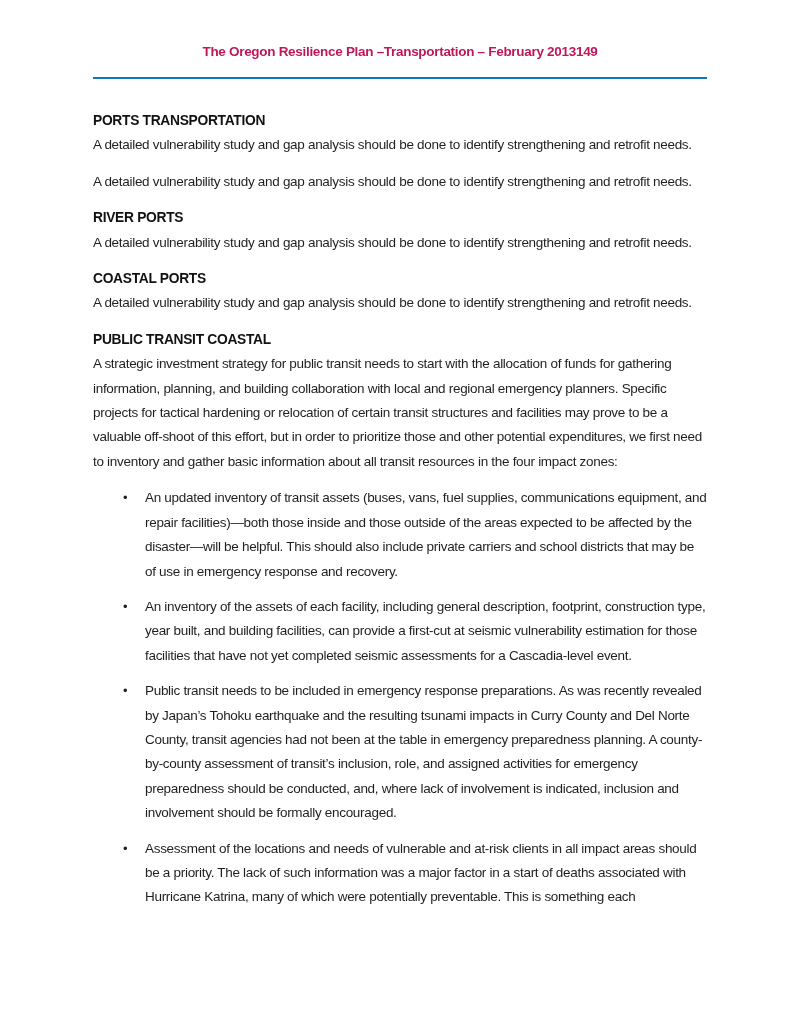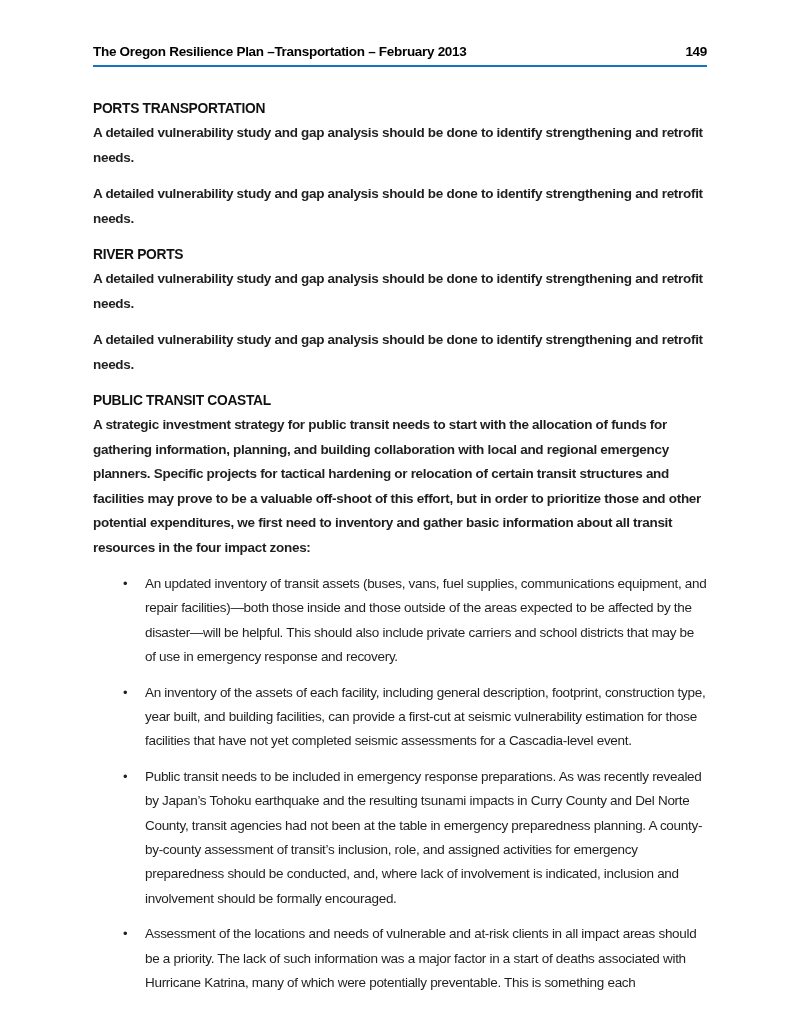--- a/index.html
+++ b/index.html
@@ -11,42 +11,41 @@
     box-sizing: border-box;
     padding: 44px 93px 0 93px;
     font-family: "Liberation Sans", sans-serif;
     color: #1f1f1f;
     font-size: 13.5px;
     letter-spacing: -0.3px;
     overflow: hidden;
   }
   .hdr {
     display: flex;
-    justify-content: space-between;
+    justify-content: center;
     align-items: flex-end;
-    color: #000000;
+    color: #be185d;
     font-weight: bold;
     font-size: 13.5px;
     border-bottom: 2px solid #1375c0;
-    padding-bottom: 6px;
+    padding-bottom: 18px;
     line-height: 15px;
   }
   .content { margin-top: 30px; }
   .sec { margin: 0 0 12px 0; }
   .sec-h {
     font-size: 13.8px;
     font-weight: bold;
     margin: 0;
     line-height: 24.4px;
     color: #111111;
   }
   .sec-p {
     margin: 0;
     line-height: 24.4px;
-    font-weight: bold;
   }
   .bullets {
     list-style: none;
     margin: 10px 0 0 0;
     padding: 0;
   }
   .bullet {
     display: flex;
     margin: 0 0 11px 0;
     line-height: 24.4px;
@@ -79,20 +78,21 @@
     <section class="sec">
       <p class="sec-p">A detailed vulnerability study and gap analysis should be done to identify strengthening and retrofit needs.</p>
     </section>
 
     <section class="sec">
       <h2 class="sec-h">RIVER PORTS</h2>
       <p class="sec-p">A detailed vulnerability study and gap analysis should be done to identify strengthening and retrofit needs.</p>
     </section>
 
     <section class="sec">
+      <h2 class="sec-h">COASTAL PORTS</h2>
       <p class="sec-p">A detailed vulnerability study and gap analysis should be done to identify strengthening and retrofit needs.</p>
     </section>
 
     <section class="sec">
       <h2 class="sec-h">PUBLIC TRANSIT COASTAL</h2>
       <p class="sec-p">A strategic investment strategy for public transit needs to start with the allocation of funds for gathering information, planning, and building collaboration with local and regional emergency planners. Specific projects for tactical hardening or relocation of certain transit structures and facilities may prove to be a valuable off-shoot of this effort, but in order to prioritize those and other potential expenditures, we first need to inventory and gather basic information about all transit resources in the four impact zones:</p>
     </section>
 
     <ul class="bullets">
       <li class="bullet">

